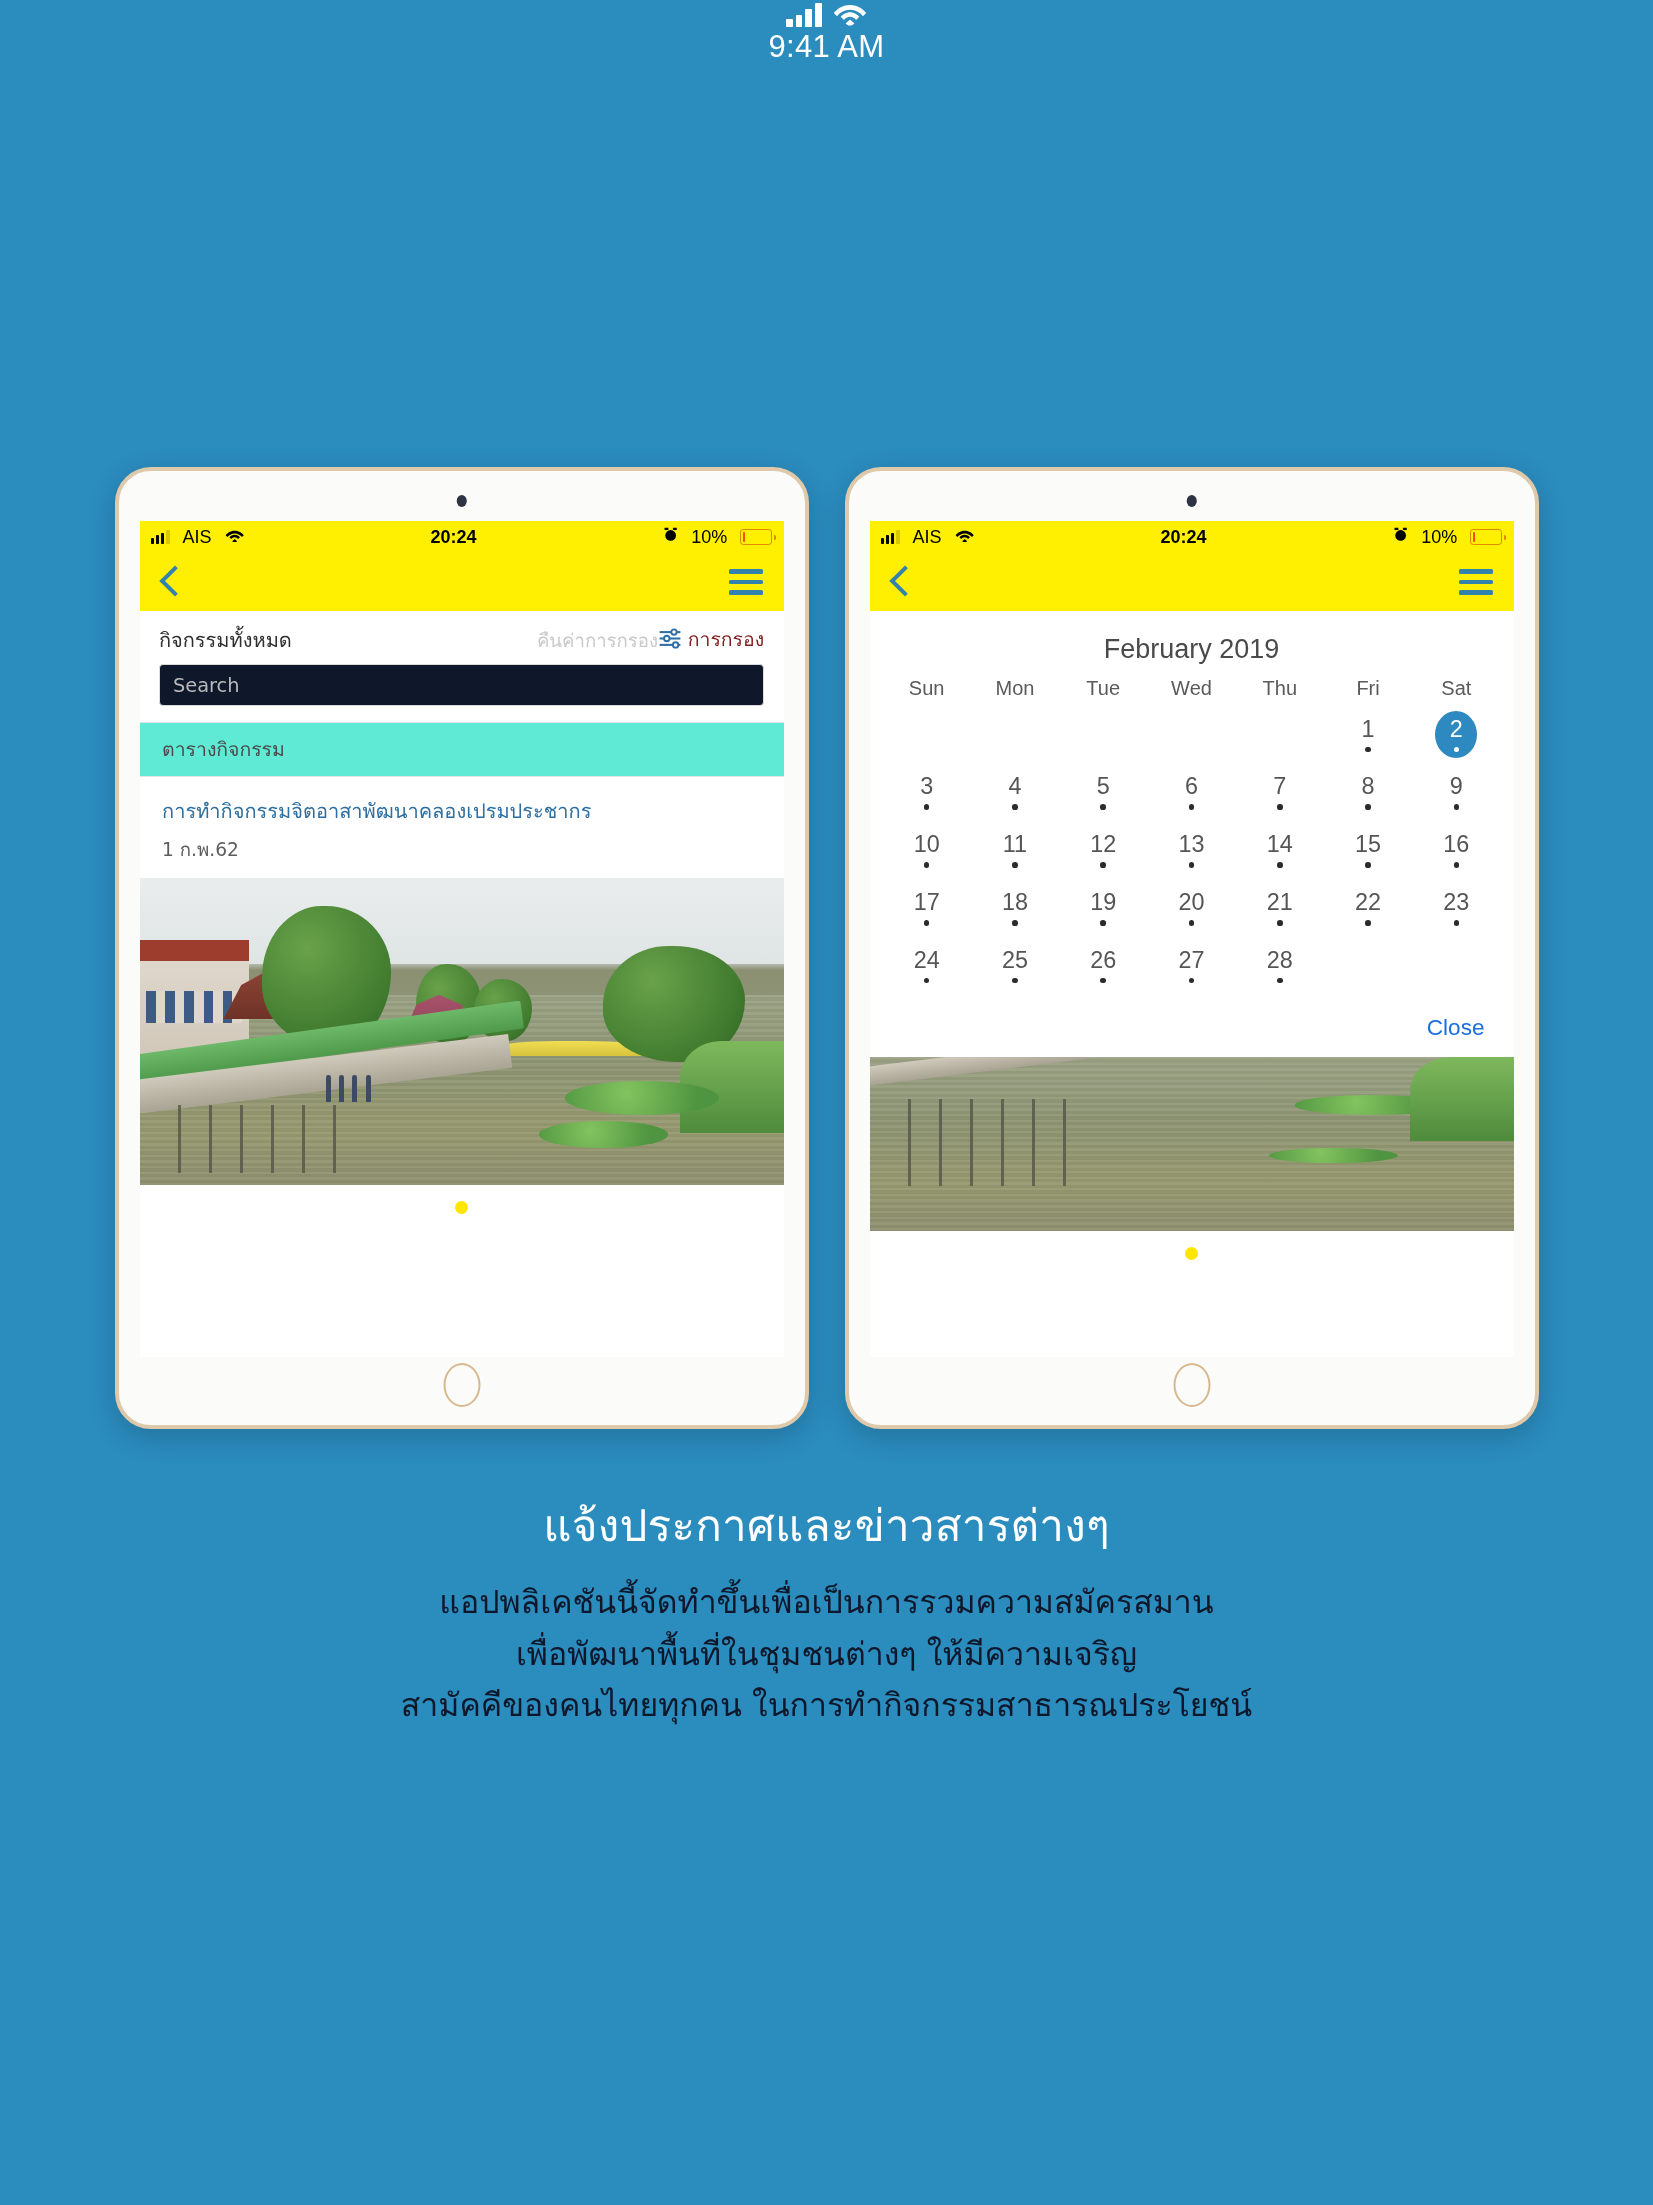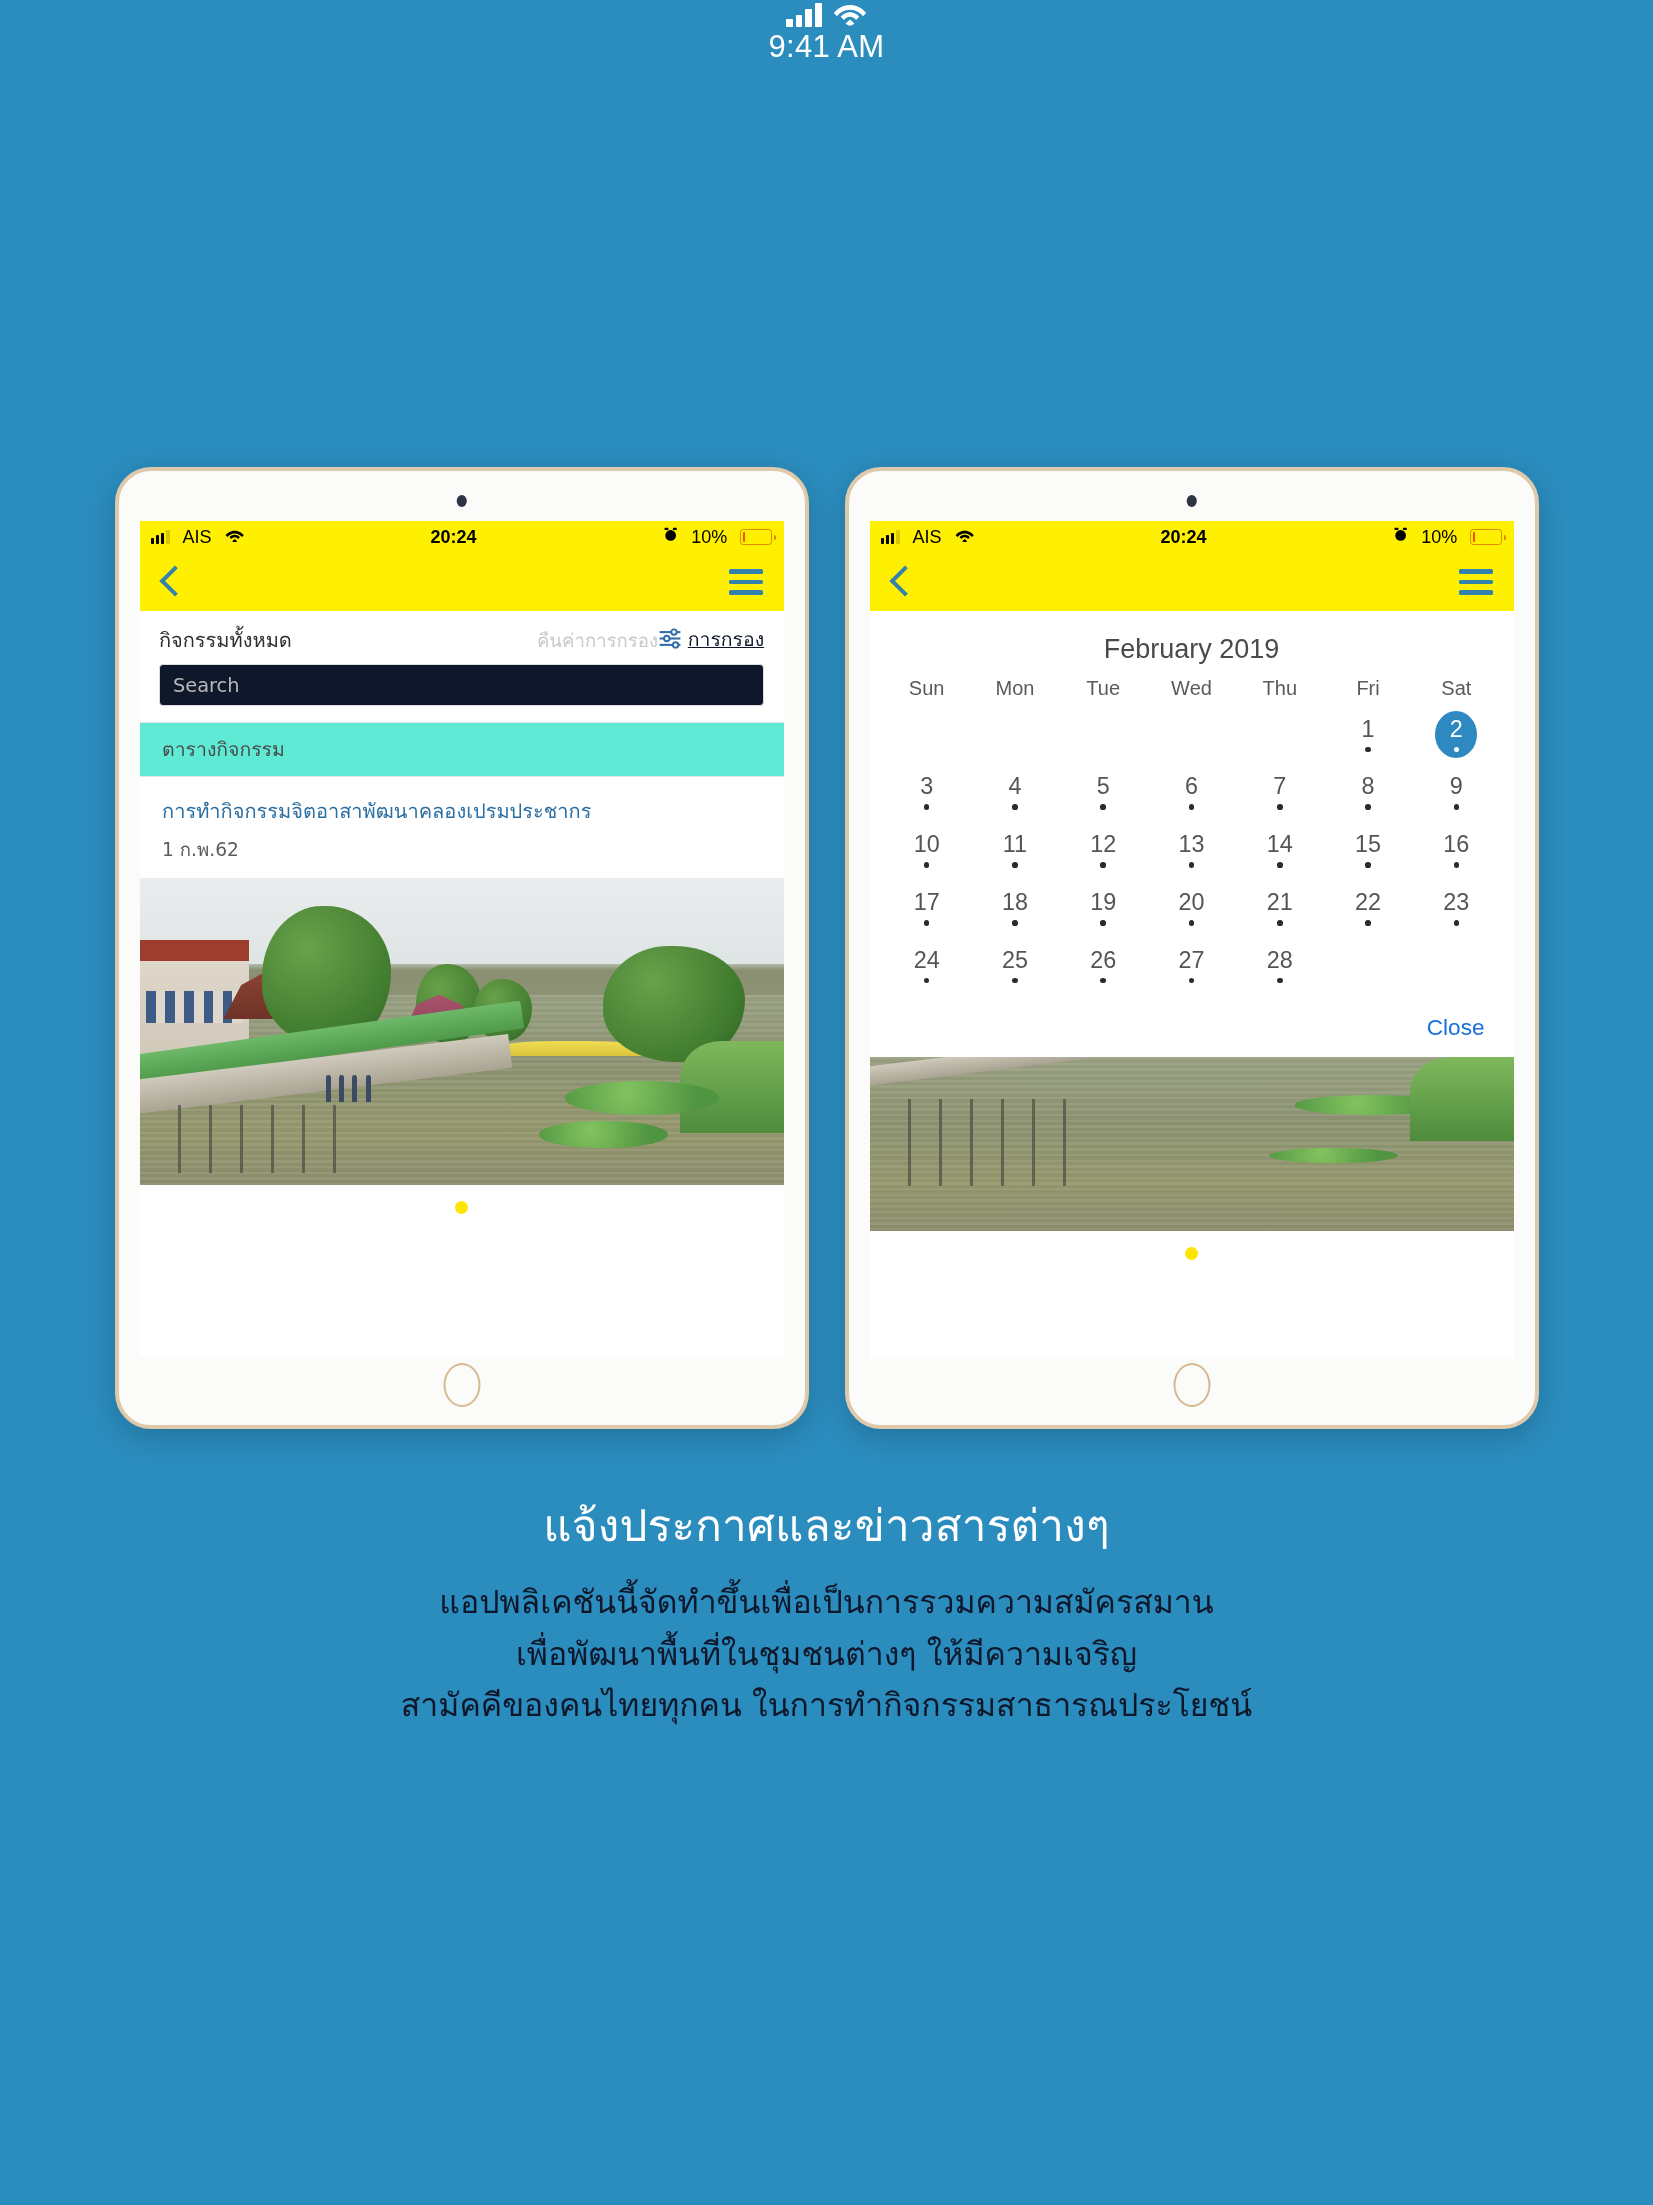--- a/index.html
+++ b/index.html
@@ -102,21 +102,21 @@
 
   
   .filter-row {
     display:flex; align-items:baseline; justify-content:space-between;
     padding: 13px 19.4px 0 19.4px;
   }
   .title-all { font-size: 20px; color:#2f2f2f; }
   .filter-right { display:flex; align-items:flex-end; }
   .reset-filter { font-size: 18.6px; color:#c9c9c9; }
   .filter-btn { display:flex; align-items:center; gap:5.7px; }
-  .filter-label { font-size: 19.4px; color:#0f172a;text-decoration:underline; }
+  .filter-label { font-size: 19.4px; color:#7f1d1d; }
   .search-wrap { padding: 8px 19.4px 0 19.4px; }
   .search-box {
     width: 100%; height: 42px; border: 0.8px solid #dcdcdc; border-radius: 4px;
     background:#0f172a; display:flex; align-items:center; padding: 0 13px;
   }
   .search-box span { font-size: 19.4px; color:#b9b9b9; }
 
   .section-head {
     margin-top: 16px; height: 55px; background:#5eead4;
     border-top:0.8px solid #e2e4e8; border-bottom:0.8px solid #e2e4e8;

